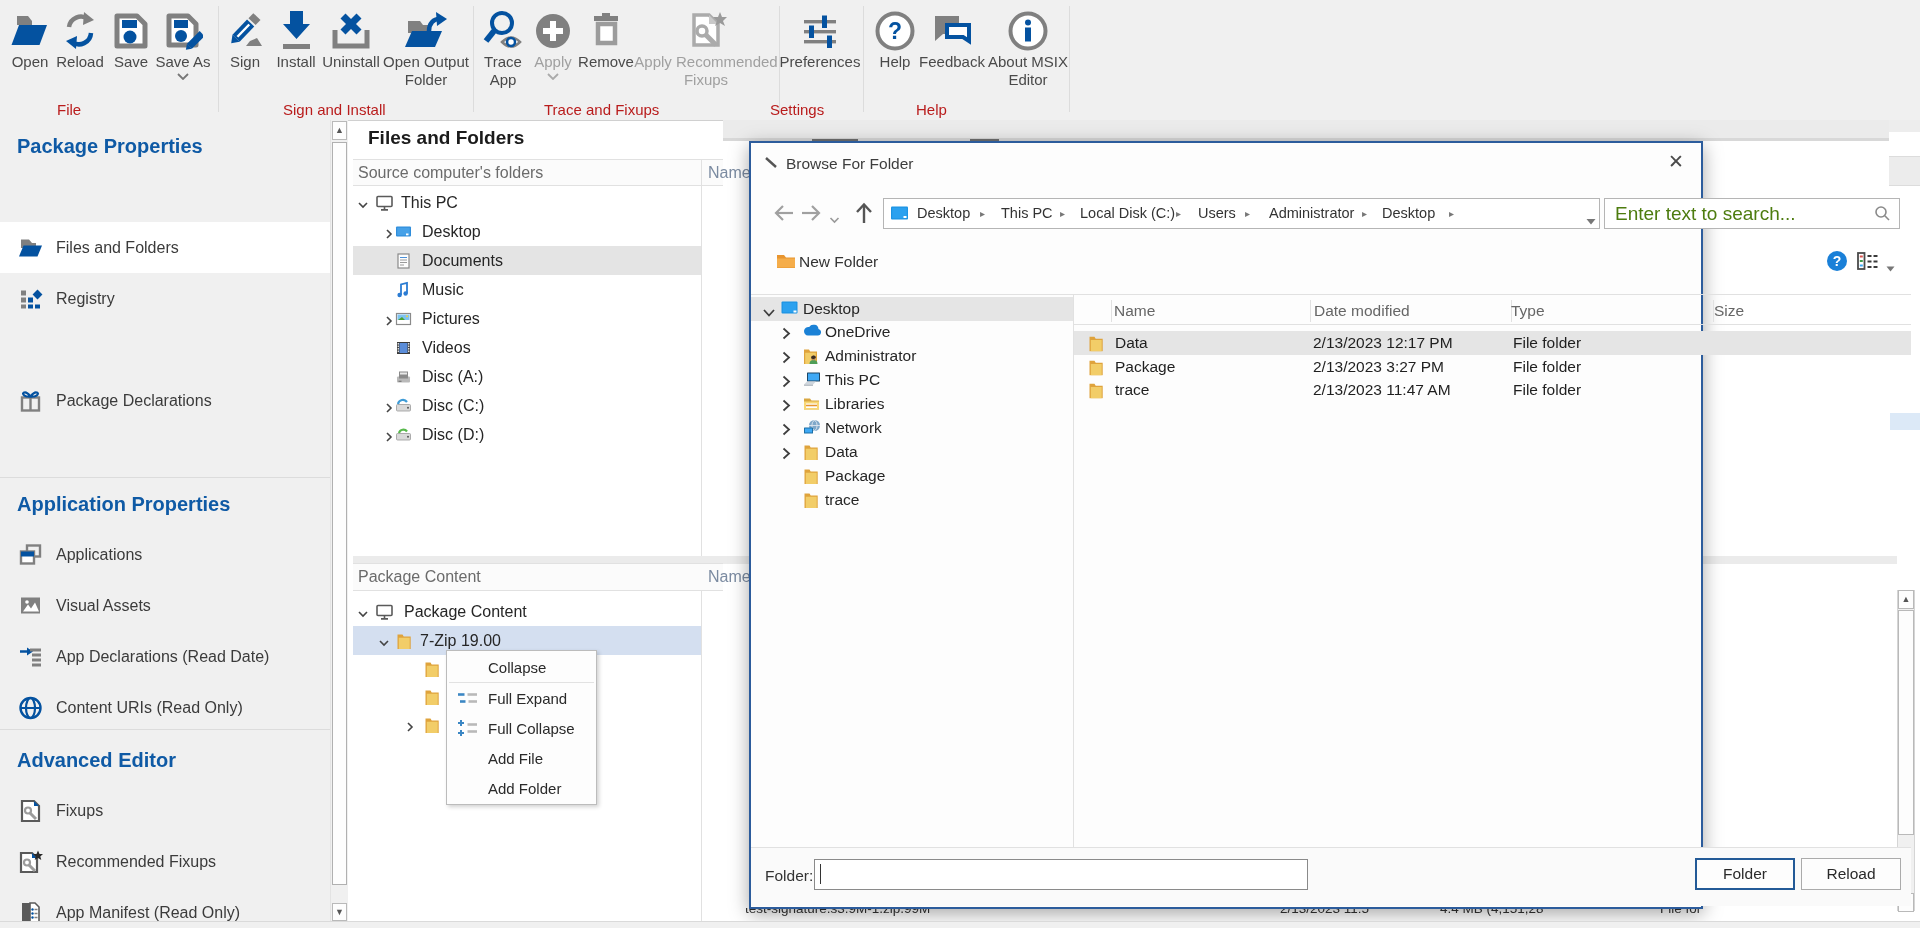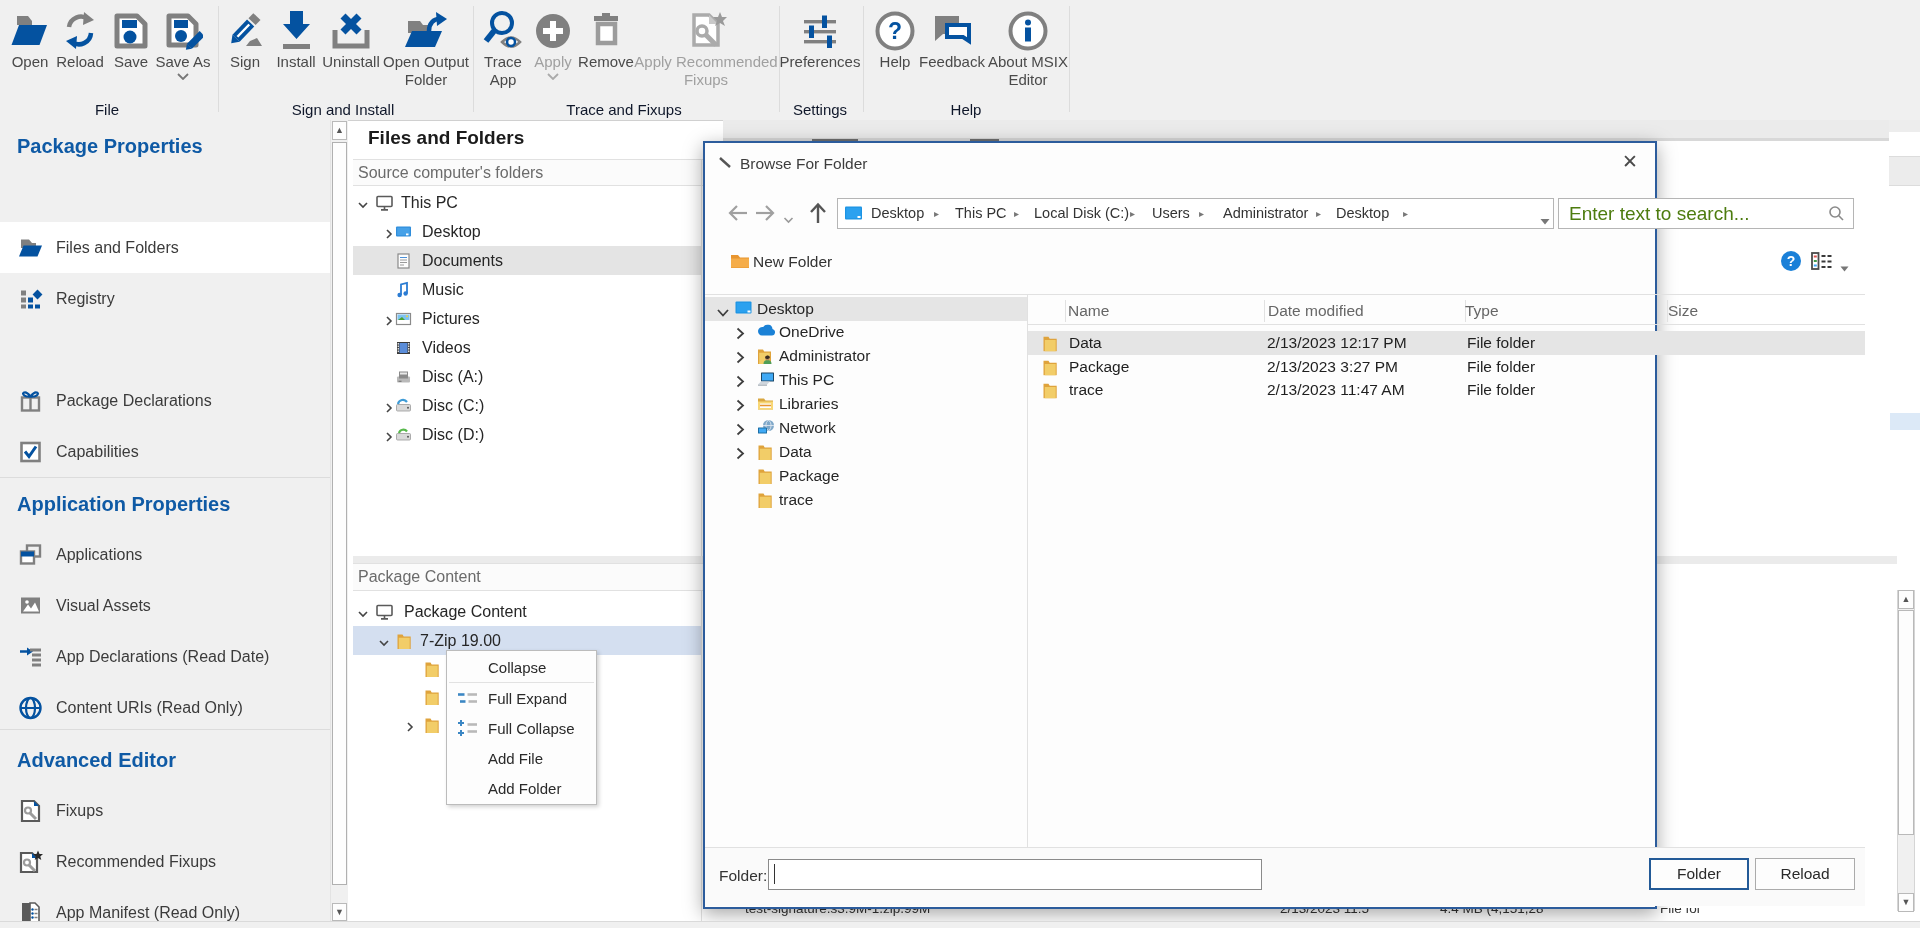--- a/index.html
+++ b/index.html
@@ -1,21 +1,21 @@
 <!DOCTYPE html>
 <html><head>
 <meta charset="utf-8">
 <style>
 html,body{margin:0;padding:0;}
 body{width:1920px;height:928px;overflow:hidden;font-family:"Liberation Sans",sans-serif;background:#fff;position:relative;}
 .abs{position:absolute;}
 
 #ribbon{position:absolute;left:0;top:0;width:1920px;height:120px;background:#f0f0f0;border-bottom:1px solid #d0d0d0;}
 .rsep{position:absolute;top:6px;height:106px;width:1px;background:#dcdcdc;}
-.rgl{position:absolute;top:101px;height:18px;font-size:15px;color:#0f172a;text-align:center;line-height:18px;}
+.rgl{position:absolute;top:101px;height:18px;font-size:15px;color:#b91c1c;line-height:18px;}
 .rbtn{position:absolute;top:8px;text-align:center;color:#4a4a4a;font-size:15px;line-height:18px;}
 .rbtn .ric{height:45px;display:flex;align-items:center;justify-content:center;}
 .rbtn.dis{color:#a0a0a0;}
 .chev{font-size:11px;color:#777;line-height:10px;}
 
 #sidebar{position:absolute;left:0;top:120px;width:345px;height:801px;background:#f0f0f0;}
 .shead{position:absolute;left:17px;font-size:20px;font-weight:bold;color:#0f5aa5;}
 .sitem{position:absolute;left:0;width:330px;height:51px;}
 .sitem .lbl{position:absolute;left:56px;top:50%;transform:translateY(-50%);font-size:16px;color:#3b3b3b;white-space:nowrap;}
 .sitem .ico{position:absolute;left:18px;top:50%;transform:translateY(-50%);width:25px;height:25px;}
@@ -33,21 +33,21 @@
 .trow .ch{position:absolute;top:50%;transform:translateY(-50%);width:12px;height:12px;}
 .trow .ic{position:absolute;top:50%;transform:translateY(-50%);width:17px;height:17px;}
 .vline{position:absolute;width:1px;background:#e1e1e1;}
 
 #cmenu{position:absolute;left:101px;top:530px;width:151px;height:155px;background:#fdfdfd;border:1px solid #bcbcbc;box-shadow:2px 2px 4px rgba(0,0,0,0.18);box-sizing:border-box;}
 .mi{position:absolute;left:0;width:100%;height:30px;font-size:15px;color:#2a2a2a;}
 .mi .tx{position:absolute;left:41px;top:50%;transform:translateY(-50%);white-space:nowrap;}
 .mi .ic{position:absolute;left:10px;top:50%;transform:translateY(-50%);width:20px;height:20px;}
 .msep{position:absolute;left:2px;width:145px;height:1px;background:#e2e2e2;}
 
-#dialog{position:absolute;left:703px;top:141px;width:954px;height:768px;background:#fdfdfd;border:2px solid #2c5c9c;box-sizing:border-box;box-shadow:0 5px 18px rgba(0,0,0,0.35);}
+#dialog{position:absolute;left:749px;top:141px;width:954px;height:768px;background:#fdfdfd;border:2px solid #2c5c9c;box-sizing:border-box;box-shadow:0 5px 18px rgba(0,0,0,0.35);}
 #dialog .dtitle{position:absolute;left:35px;top:12px;font-size:15.5px;color:#3d3d3d;}
 #dialog .dclose{position:absolute;right:17px;top:7px;font-size:19px;color:#4a4a4a;}
 .dbtn{position:absolute;box-sizing:border-box;font-size:15.5px;color:#2a2a2a;text-align:center;background:#fdfdfd;}
 .crumbbox{position:absolute;left:132px;top:55px;width:717px;height:31px;border:1px solid #b5b5b5;background:#fff;box-sizing:border-box;}
 .crumb{position:absolute;top:0;height:29px;line-height:29px;font-size:14.5px;color:#333;white-space:nowrap;}
 .csep{position:absolute;top:0;height:29px;line-height:29px;font-size:10px;color:#777;}
 .searchbox{position:absolute;left:853px;top:55px;width:296px;height:31px;border:1px solid #b5b5b5;background:#fff;box-sizing:border-box;}
 .dtree-row{position:absolute;left:0;height:24px;width:320px;font-size:15.5px;color:#262626;}
 .dtree-row .tx{position:absolute;top:50%;transform:translateY(-50%);white-space:nowrap;}
 .dtree-row .ch{position:absolute;top:50%;transform:translateY(-50%);width:11px;height:11px;}
@@ -230,27 +230,20 @@
       <span class="lbl">Registry</span>
     </div>
 <div class="sitem" style="top:255px">
       <span class="ico"><svg width="25" height="25" viewBox="0 0 25 25">
           <rect x="4" y="9" width="17" height="13" fill="none" stroke="#808080" stroke-width="2.4"></rect>
           <line x1="12.5" y1="9" x2="12.5" y2="22" stroke="#808080" stroke-width="2.4"></line>
           <path d="M12.5,8 c-6,-8 -11,-2 -4,0 z" fill="none" stroke="#0452a0" stroke-width="2.2"></path>
           <path d="M12.5,8 c6,-8 11,-2 4,0 z" fill="none" stroke="#0452a0" stroke-width="2.2"></path>
         </svg></span>
       <span class="lbl">Package Declarations</span>
-    </div>
-<div class="sitem" style="top:306px">
-      <span class="ico"><svg width="25" height="25" viewBox="0 0 25 25">
-          <rect x="3.5" y="3.5" width="18" height="18" fill="#fff" stroke="#808080" stroke-width="2.6"></rect>
-          <polyline points="7,12 11,17 18,7" fill="none" stroke="#0452a0" stroke-width="3"></polyline>
-        </svg></span>
-      <span class="lbl">Capabilities</span>
     </div>
 <div class="ssep" style="top:357px"></div>
 <div class="shead" style="top:373px">Application Properties</div>
 <div class="sitem" style="top:409px">
       <span class="ico"><svg width="25" height="25" viewBox="0 0 25 25">
           <rect x="9" y="3" width="13" height="11" fill="none" stroke="#808080" stroke-width="2.4"></rect>
           <rect x="3" y="9" width="13" height="12" fill="#fff" stroke="#808080" stroke-width="2.4"></rect>
           <rect x="3" y="9" width="13" height="5" fill="#0452a0"></rect>
         </svg></span>
       <span class="lbl">Applications</span>

